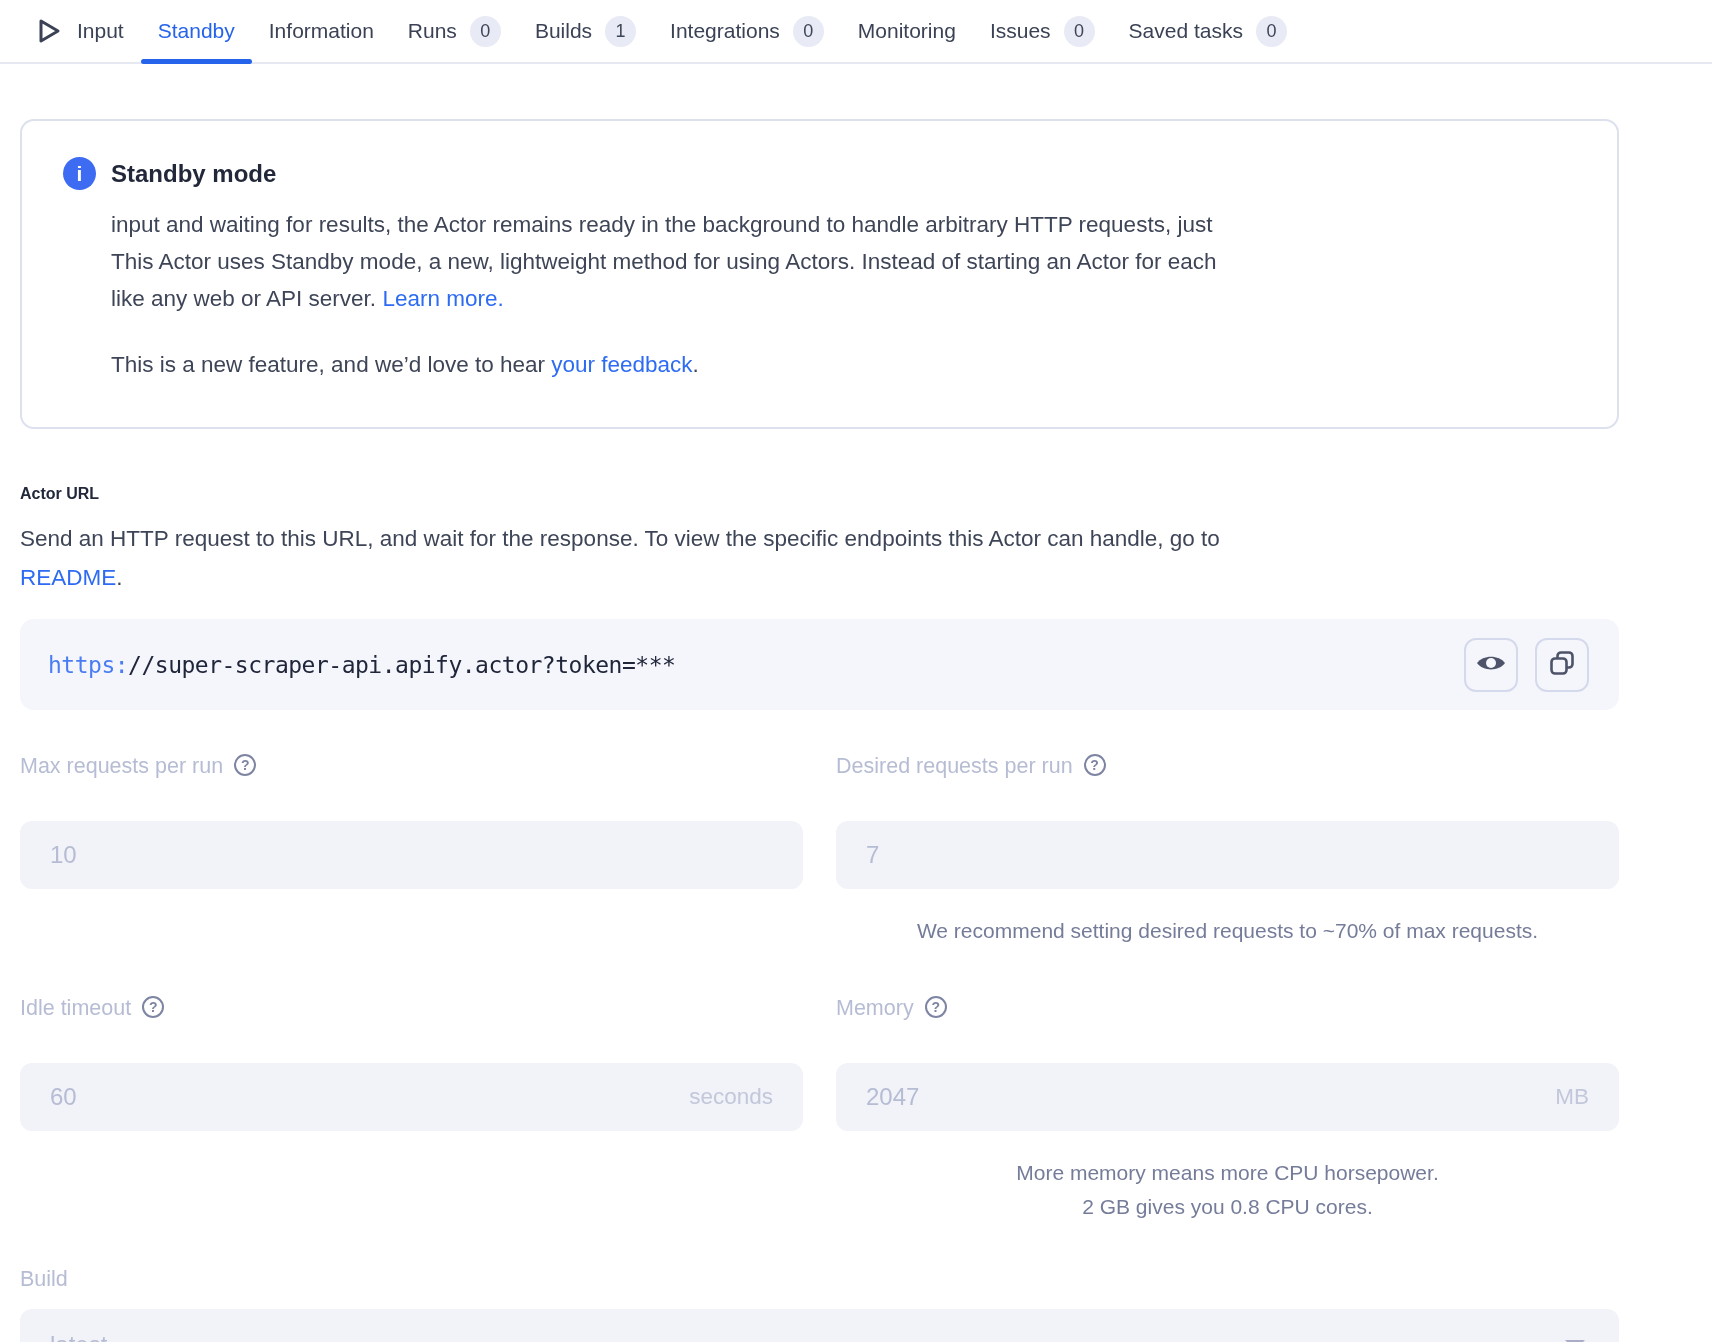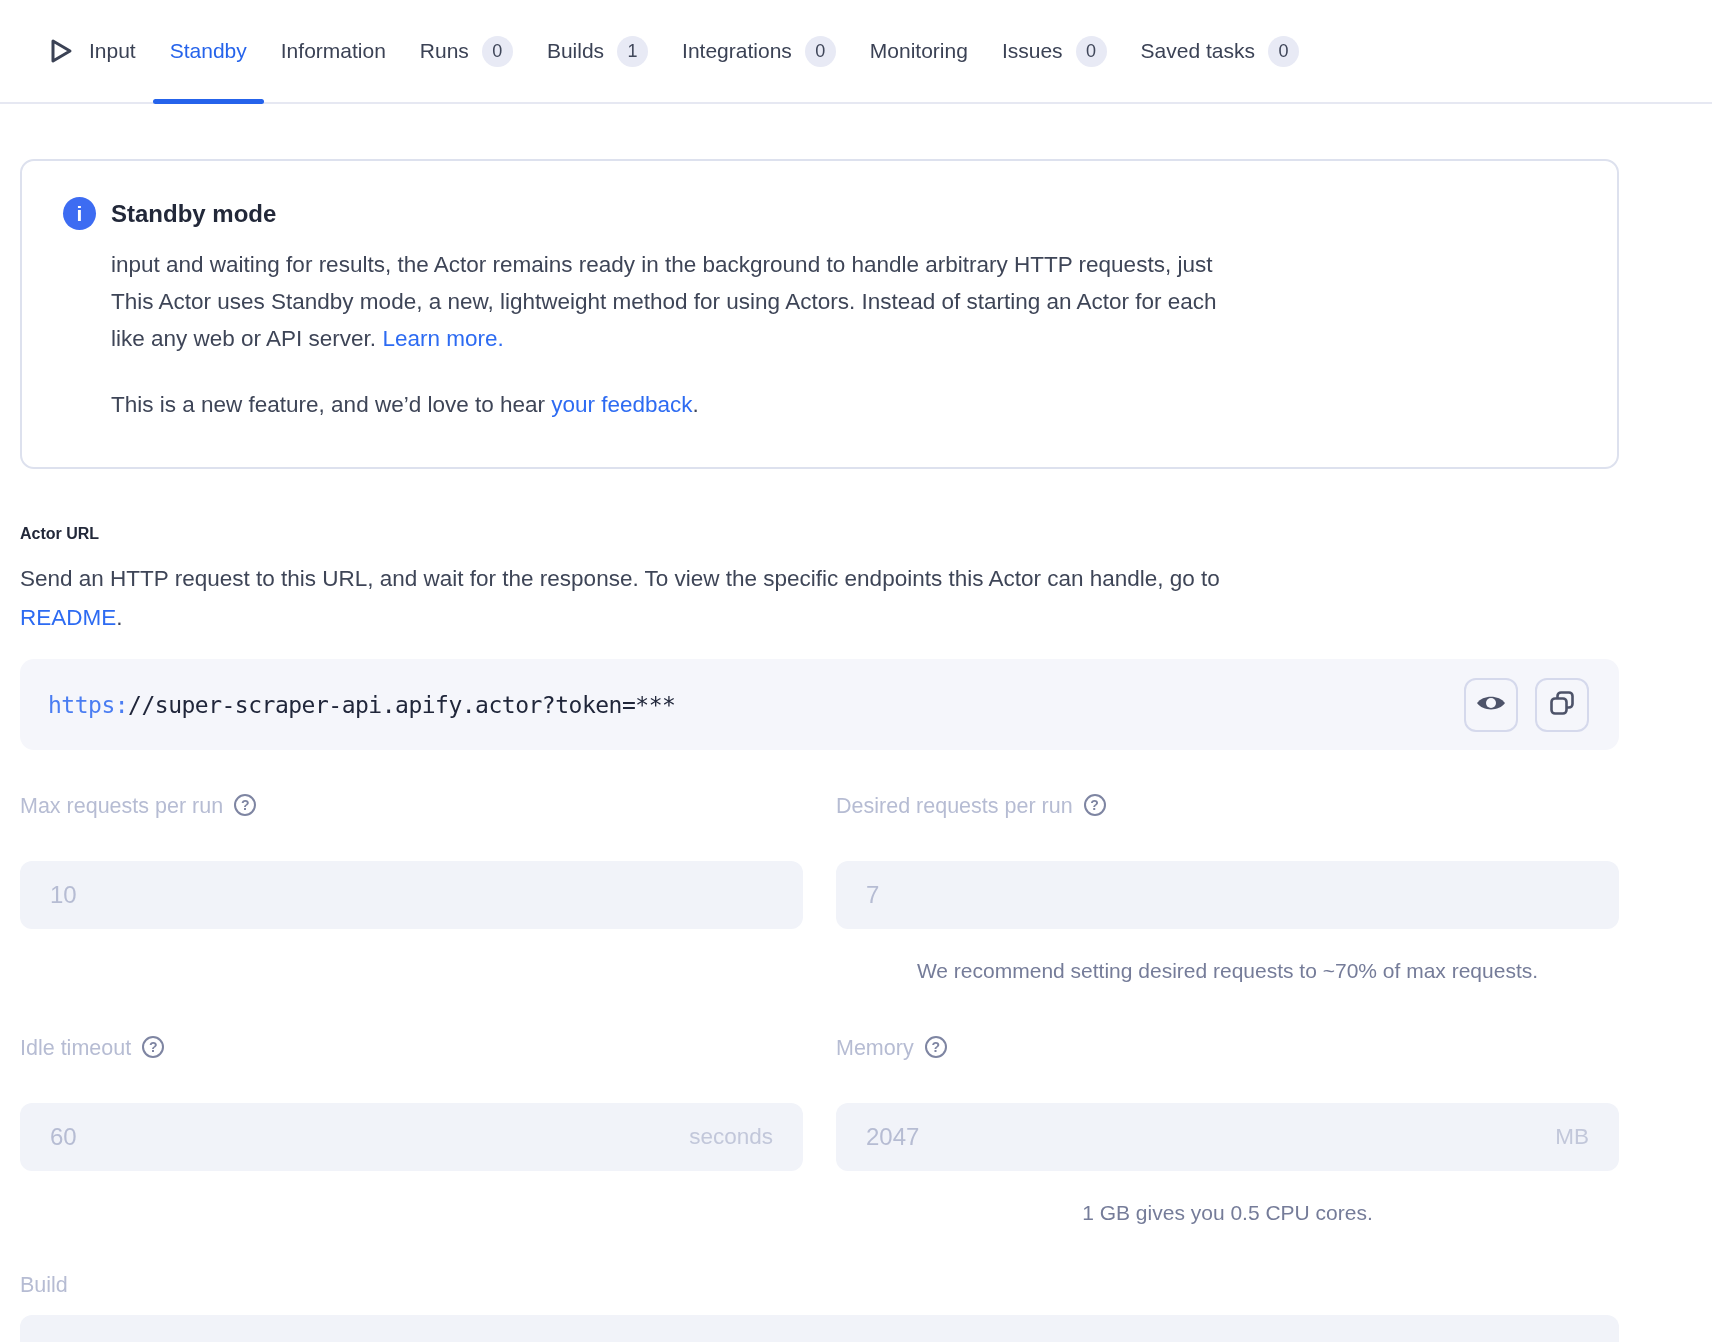--- a/index.html
+++ b/index.html
@@ -1,21 +1,21 @@
 <!DOCTYPE html>
 <html><head>
 <meta charset="utf-8">
 <style>
   * { margin: 0; padding: 0; box-sizing: border-box; }
   html, body { width: 1712px; height: 1342px; overflow: hidden; background: #ffffff;
     font-family: "Liberation Sans", sans-serif; }
 
   
-  .tabbar { height: 104px; border-bottom: 2px solid #e6e8f2; display: flex;
-    align-items: stretch; padding-left: 46px; }
+  .tabbar { height: 64px; border-bottom: 2px solid #e6e8f2; display: flex;
+    align-items: stretch; padding-left: 34px; }
   .tab { display: flex; align-items: center; gap: 13px; padding: 0 17px;
     font-size: 21px; font-weight: 500; color: #3b4255; position: relative; cursor: pointer; }
   .tab:first-child { padding-left: 0; }
   .tab.active { color: #2563eb; }
   .tab.active::after { content: ""; position: absolute; left: 0; right: 0; bottom: -2px;
     height: 5px; background: #2563eb; border-radius: 3px; }
   .badge { min-width: 31px; height: 31px; padding: 0 9px; border-radius: 16px;
     background: #e8eaf5; color: #3f4659; font-size: 18px; font-weight: 400;
     display: inline-flex; align-items: center; justify-content: center; }
   .play-icon { display: inline-flex; }
@@ -191,21 +191,22 @@
     <div class="field">
       <div class="field-label-row">
         <span class="field-label">Memory</span>
         <span class="help-icon">?</span>
       </div>
       <div class="input-box">
         <span>2047</span>
         <span class="input-suffix">MB</span>
       </div>
       <p class="hint">
-        <span class="line">1 GB gives you 0.5 CPU cores.</span>
+        <span class="line">More memory means more CPU horsepower.</span>
+        <span class="line">2 GB gives you 0.8 CPU cores.</span>
       </p>
     </div>
   </div>
 
   <div class="field build-field">
     <div class="field-label-row">
       <span class="field-label">Build</span>
     </div>
     <div class="select-box">
       <span>latest</span>

